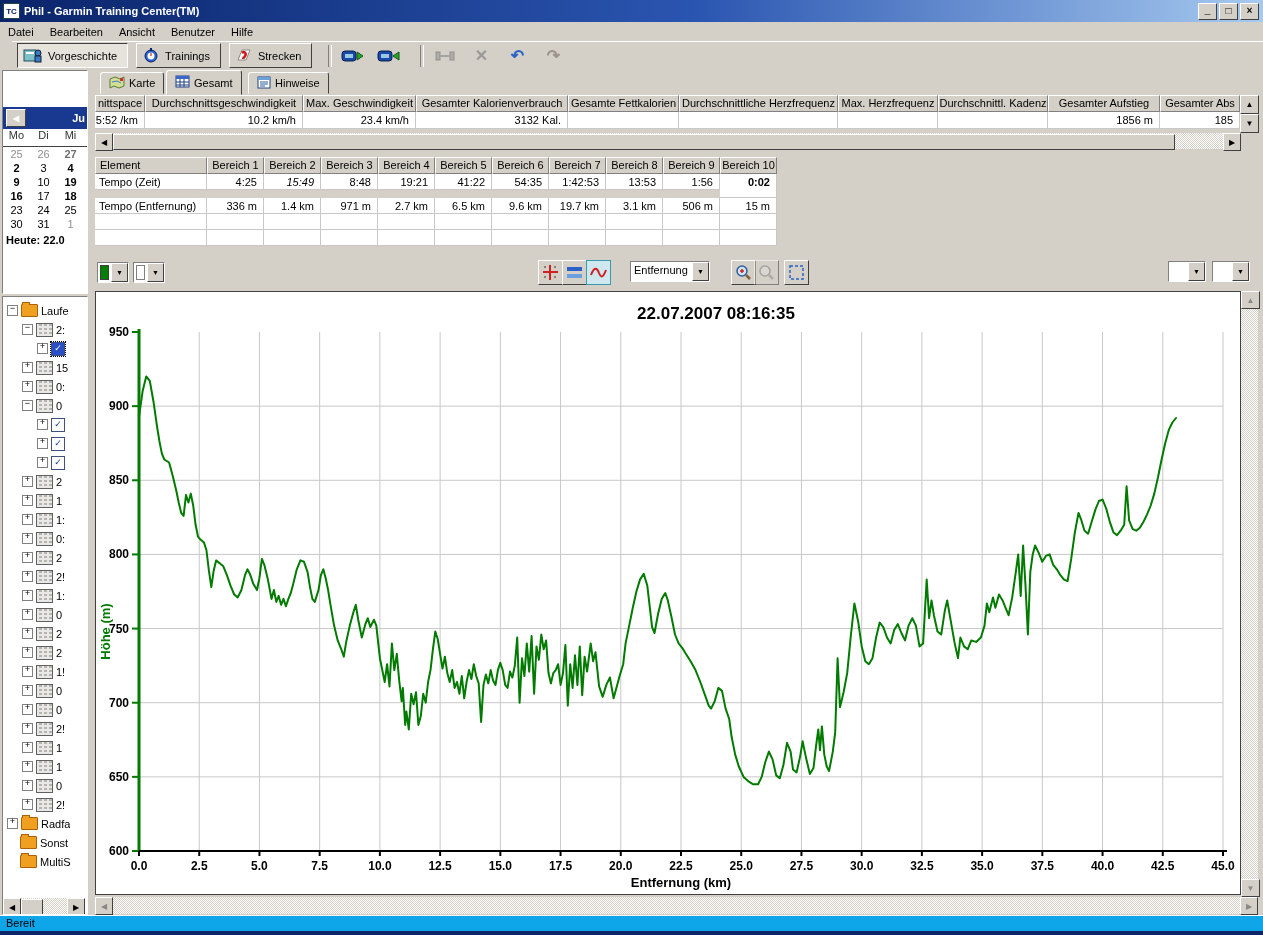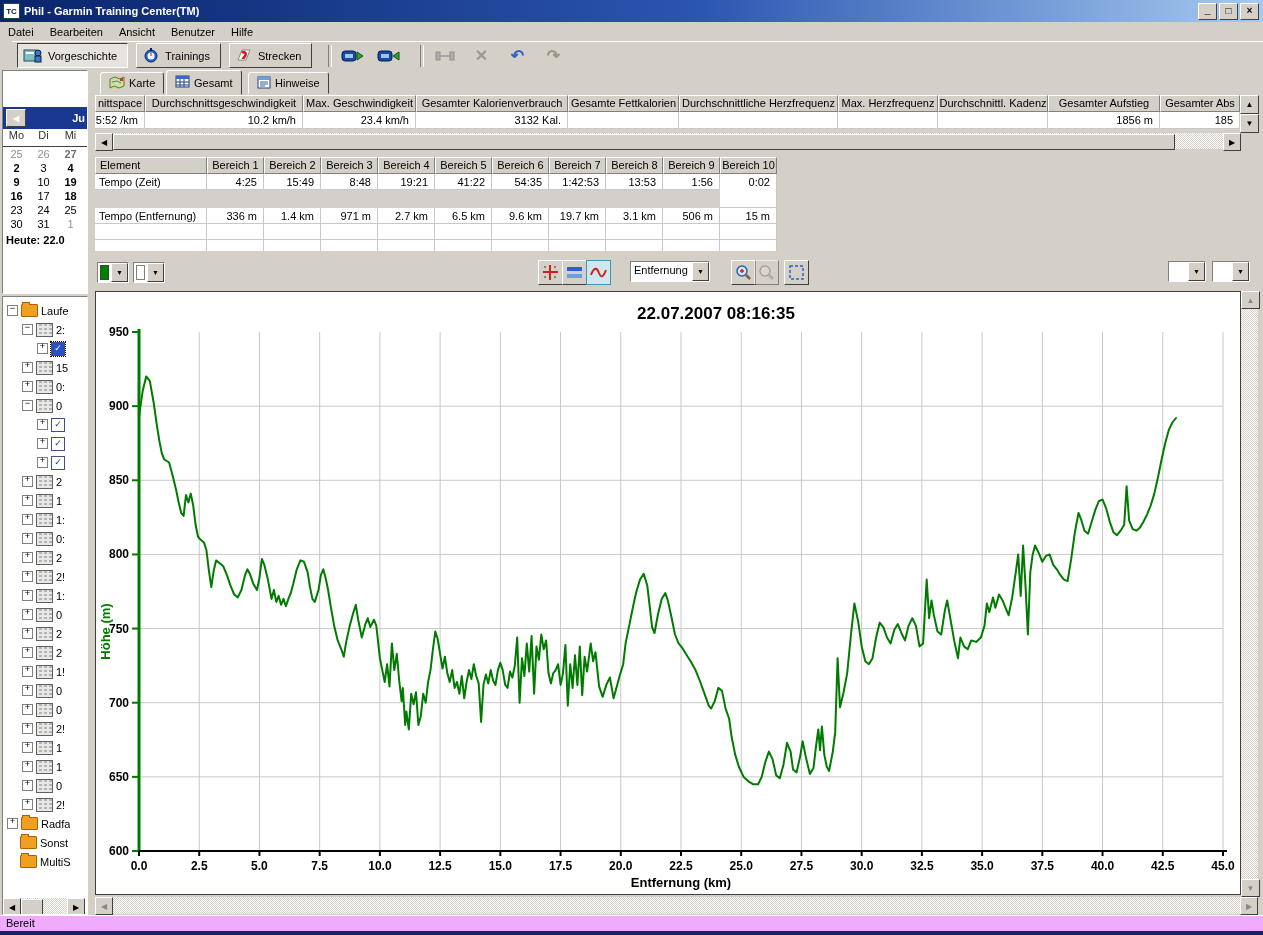--- a/index.html
+++ b/index.html
@@ -63,21 +63,21 @@
   .dd .dd-arrow{width:15px;background:#d4d0c8;border:1px solid;border-color:#fff #404040 #404040 #fff;font-size:7px;display:flex;align-items:center;justify-content:center;}
   .mini-btn{position:absolute;width:23px;height:23px;}
   .mini-btn.teal{background:#cfe7ef;border-color:#3a9ab0 #3a9ab0 #3a9ab0 #3a9ab0;}
   
   #chart-panel{left:95px;top:291px;width:1146px;height:604px;background:#fff;border:1px solid #404040;box-sizing:border-box;overflow:hidden;}
   
   .dither{background-image:repeating-conic-gradient(#ffffff 0 25%,#d4d0c8 0 50%);background-size:2px 2px;}
   #vscroll{left:1241px;top:291px;width:17px;height:604px;}
   #hscroll-main{left:95px;top:897px;width:1163px;height:17px;}
   
-  #statusbar{left:0;top:915px;width:1263px;height:16px;background:#f0abfc;border-top:1px solid #fff;box-sizing:border-box;padding:1px 0 0 6px;}
+  #statusbar{left:0;top:915px;width:1263px;height:16px;background:#0ea5e9;border-top:1px solid #fff;box-sizing:border-box;padding:1px 0 0 6px;}
   #bottom-strip{left:0;top:931px;width:1263px;height:4px;background:#10246a;}
   svg text{font-family:"Liberation Sans",sans-serif;}
 </style>
 </head>
 <body>
 
 <div id="root">
 
   <div id="titlebar" class="abs">
     <div id="app-icon">TC</div>
@@ -443,29 +443,29 @@
         <div class="hdr-cell" style="width: 57px;">Bereich 6</div>
         <div class="hdr-cell" style="width: 57px;">Bereich 7</div>
         <div class="hdr-cell" style="width: 57px;">Bereich 8</div>
         <div class="hdr-cell" style="width: 57px;">Bereich 9</div>
         <div class="hdr-cell" style="width: 57px;">Bereich 10</div>
       </div>
     <div id="lap-rows">
         <div class="row-flex">
           <div class="val-cell" style="width: 112px; text-align: left; padding-left: 4px; height: 16px;">Tempo (Zeit)</div>
           <div class="val-cell" style="width: 57px; height: 16px;">4:25</div>
-          <div class="val-cell" style="width: 57px; height: 16px;">15:49</div>
+          <div class="val-cell" style="width: 57px; height: 16px; font-style: italic;">15:49</div>
           <div class="val-cell" style="width: 57px; height: 16px;">8:48</div>
           <div class="val-cell" style="width: 57px; height: 16px;">19:21</div>
           <div class="val-cell" style="width: 57px; height: 16px;">41:22</div>
           <div class="val-cell" style="width: 57px; height: 16px;">54:35</div>
           <div class="val-cell" style="width: 57px; height: 16px;">1:42:53</div>
           <div class="val-cell" style="width: 57px; height: 16px;">13:53</div>
           <div class="val-cell" style="width: 57px; height: 16px;">1:56</div>
-          <div class="val-cell" style="width: 57px; height: 34px;">0:02</div>
+          <div class="val-cell" style="width: 57px; height: 24px; font-weight: bold;">0:02</div>
         </div>
         <div class="row-flex">
           <div class="val-cell" style="width: 112px; text-align: left; padding-left: 4px; height: 16px;">Tempo (Entfernung)</div>
           <div class="val-cell" style="width: 57px; height: 16px;">336 m</div>
           <div class="val-cell" style="width: 57px; height: 16px;">1.4 km</div>
           <div class="val-cell" style="width: 57px; height: 16px; text-align: right;">971 m</div>
           <div class="val-cell" style="width: 57px; height: 16px;">2.7 km</div>
           <div class="val-cell" style="width: 57px; height: 16px;">6.5 km</div>
           <div class="val-cell" style="width: 57px; height: 16px;">9.6 km</div>
           <div class="val-cell" style="width: 57px; height: 16px;">19.7 km</div>

